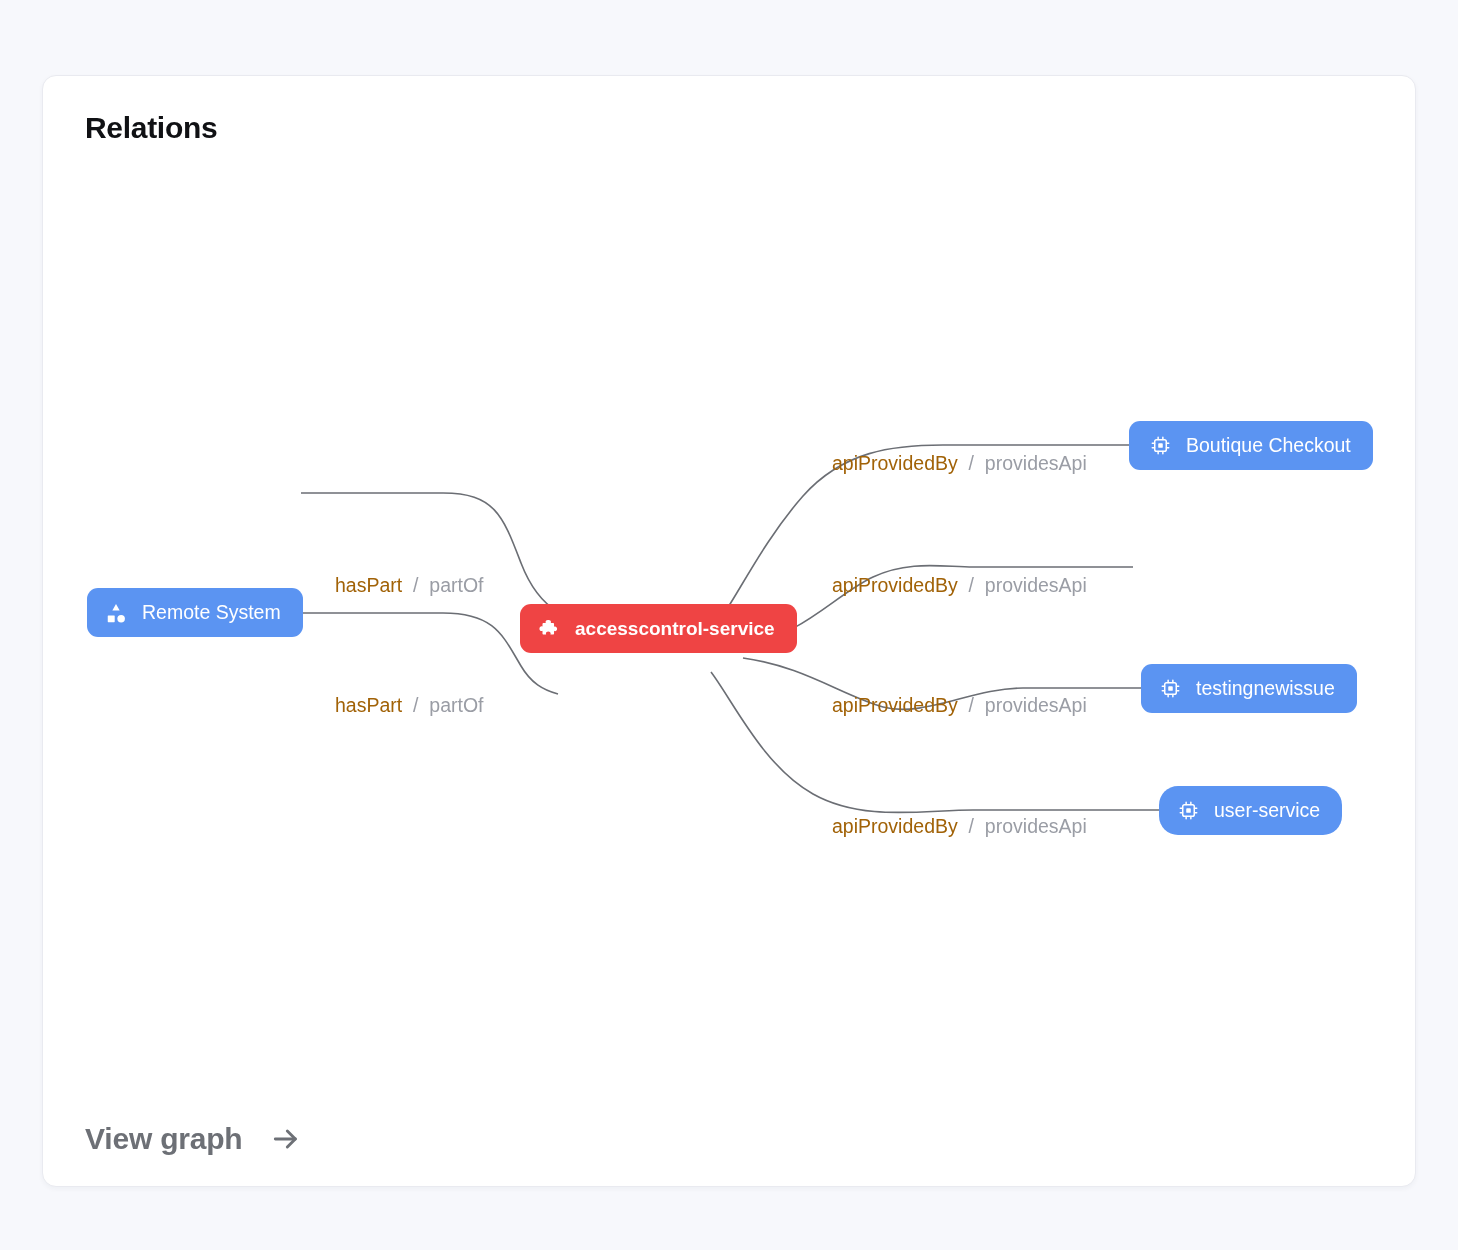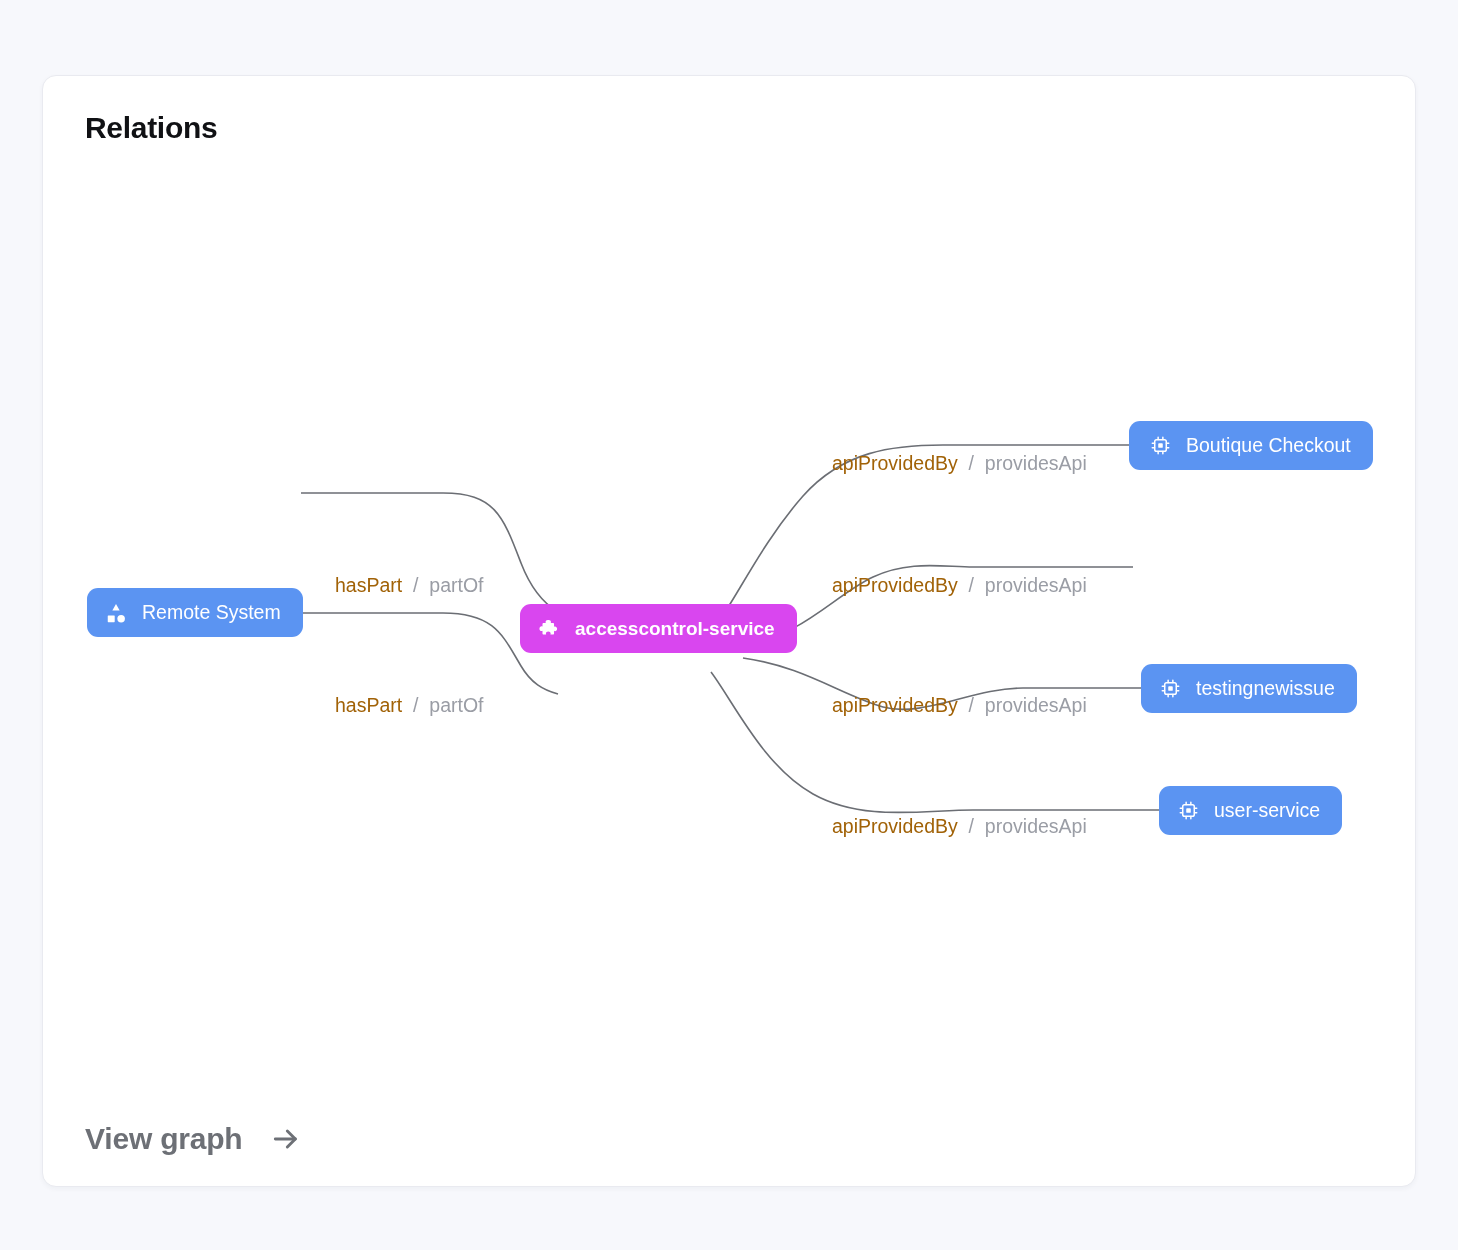--- a/index.html
+++ b/index.html
@@ -70,21 +70,21 @@
     align-items: center;
     height: 49px;
     border-radius: 11px;
     box-sizing: border-box;
     padding: 0 22px 0 18px;
     white-space: nowrap;
     color: #ffffff;
     z-index: 3;
   }
   .node.blue   { background: #5b94f2; }
-  .node.orange { background: #d946ef; }
+  .node.orange { background: #ef4444; }
 
   .node .node-icon {
     display: inline-flex;
     align-items: center;
     justify-content: center;
     width: 22px;
     height: 22px;
     flex: 0 0 22px;
     margin-right: 15px;
   }
@@ -201,21 +201,21 @@
         <span class="node-icon">
           <svg width="21" height="21" viewBox="0 0 24 24" fill="none" stroke="#ffffff" stroke-width="1.7" stroke-linecap="round">
             <rect x="5.4" y="5.4" width="13.2" height="13.2" rx="2.1"></rect>
             <rect x="9.4" y="9.4" width="5.2" height="5.2" rx="1" fill="#ffffff" stroke="none"></rect>
             <path d="M9.3 2.6v2.6M14.7 2.6v2.6M9.3 18.8v2.6M14.7 18.8v2.6M2.6 9.3h2.6M2.6 14.7h2.6M18.8 9.3h2.6M18.8 14.7h2.6"></path>
           </svg>
         </span>
         <span class="node-label">testingnewissue</span>
       </div>
 
-      <div class="node blue" style="left:1116px; top:710px;">
+      <div class="node blue" style="left:1116px; top:710px;border-radius:19px;">
         <span class="node-icon">
           <svg width="21" height="21" viewBox="0 0 24 24" fill="none" stroke="#ffffff" stroke-width="1.7" stroke-linecap="round">
             <rect x="5.4" y="5.4" width="13.2" height="13.2" rx="2.1"></rect>
             <rect x="9.4" y="9.4" width="5.2" height="5.2" rx="1" fill="#ffffff" stroke="none"></rect>
             <path d="M9.3 2.6v2.6M14.7 2.6v2.6M9.3 18.8v2.6M14.7 18.8v2.6M2.6 9.3h2.6M2.6 14.7h2.6M18.8 9.3h2.6M18.8 14.7h2.6"></path>
           </svg>
         </span>
         <span class="node-label">user-service</span>
       </div>
 

